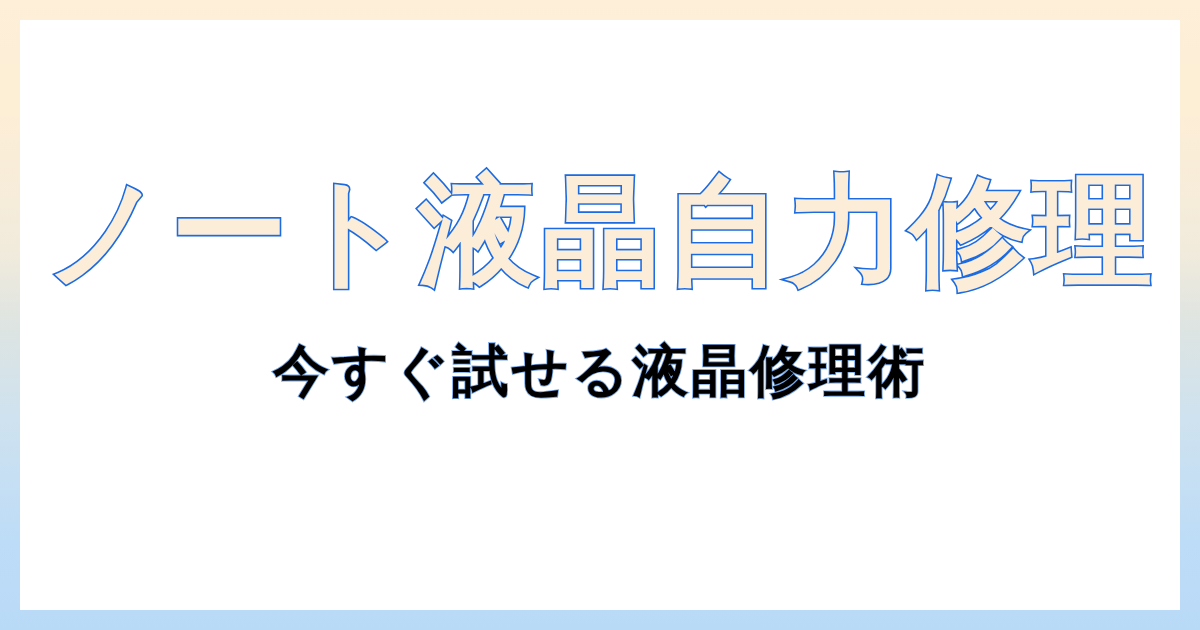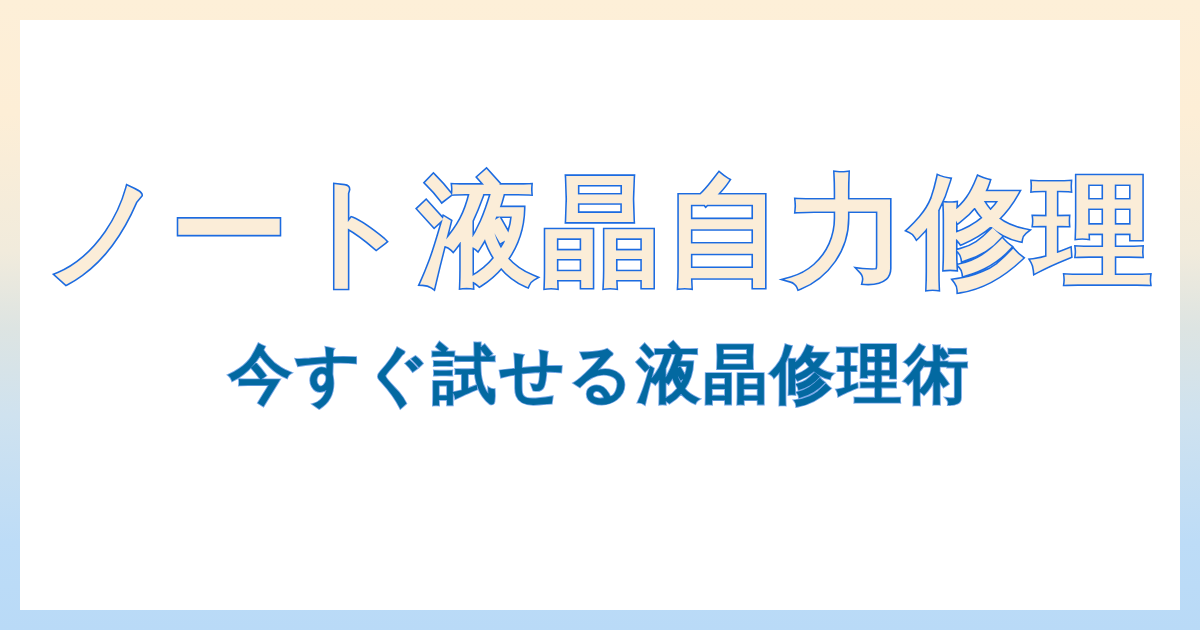--- a/index.html
+++ b/index.html
@@ -82,23 +82,23 @@
     -webkit-text-stroke: 3.2px #1c6be0;
     paint-order: stroke fill;
     white-space: nowrap;
   }
 
   
   .subtitle {
     display: inline-block;
     font-family: Liberation Serif, serif;
     font-weight: 700;
-    font-size: 64px;
+    font-size: 56px;
     letter-spacing: 3px;
-    color: #0369a1;
+    color: #000000;
     -webkit-text-stroke: 1.7px #7aa9e8;
     paint-order: stroke fill;
     white-space: nowrap;
   }
 </style>
 </head>
 <body>
 
 <div class="poster">
   <div class="card">

